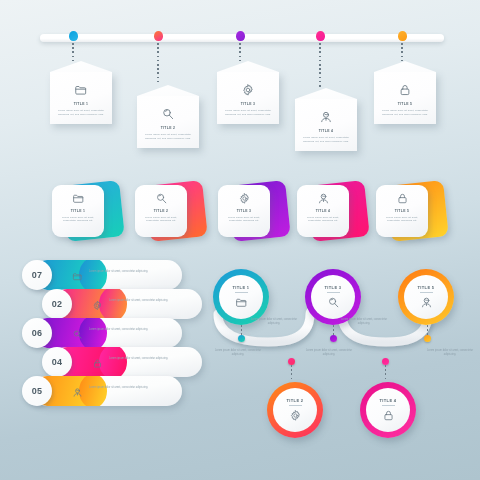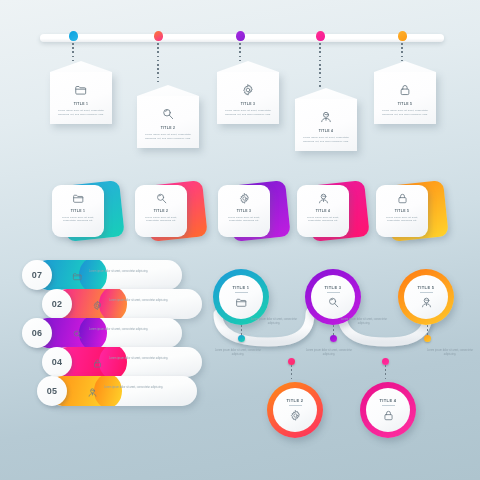--- a/index.html
+++ b/index.html
@@ -320,21 +320,21 @@
         <div class="pill-bar" style="width:150px">
           <span class="pill-color" style="background:linear-gradient(105deg,#ff27a6 0%,#ff1060 100%)"></span>
         </div>
         <div class="pill-num">04</div>
         <span class="pill-ico" style="left:50px;width:11px;height:11px"><svg width="11" height="11" viewBox="0 0 24 24" fill="none" stroke="#6b7a85" stroke-width="1.5" stroke-linecap="round" stroke-linejoin="round">
             <rect x="5.4" y="10.4" width="13.2" height="9.4" rx="1.8"></rect>
             <path d="M8.4 10.4V7.9a3.6 3.6 0 0 1 7.2 0v2.5"></path>
           </svg></span>
         <div class="pill-txt" style="left:67px;width:72px">Lorem ipsum dolor sit amet, consectetur adipiscing.</div>
       </div>
-      <div class="pill-row" style="left: 37px; top: 376px; width: 160px;">
+      <div class="pill-row" style="left: 22px; top: 376px; width: 160px;">
         <div class="pill-bar" style="width:150px">
           <span class="pill-color" style="background:linear-gradient(105deg,#ff8a15 0%,#ffd42a 100%)"></span>
         </div>
         <div class="pill-num">05</div>
         <span class="pill-ico" style="left:50px;width:11px;height:11px"><svg width="11" height="11" viewBox="0 0 24 24" fill="none" stroke="#6b7a85" stroke-width="1.5" stroke-linecap="round" stroke-linejoin="round">
             <circle cx="12" cy="8.3" r="4.3"></circle>
             <path d="M9.8 7.2c1.3.9 3.1 1.2 4.6.6"></path>
             <path d="M4.6 20c.4-3.6 3.6-5.6 7.4-5.6s7 2 7.4 5.6"></path>
             <path d="M12 14.6v3"></path>
           </svg></span>

